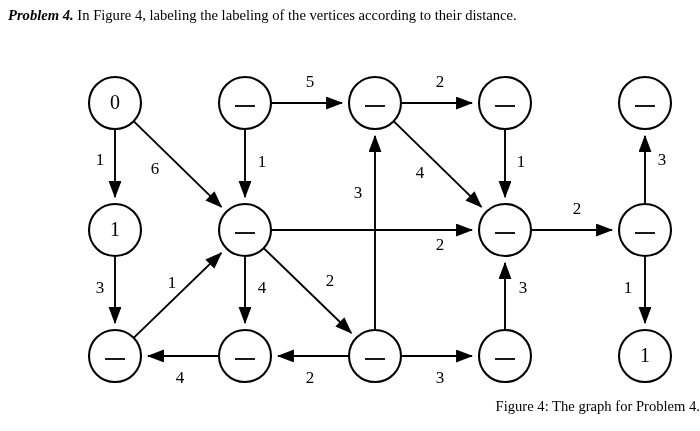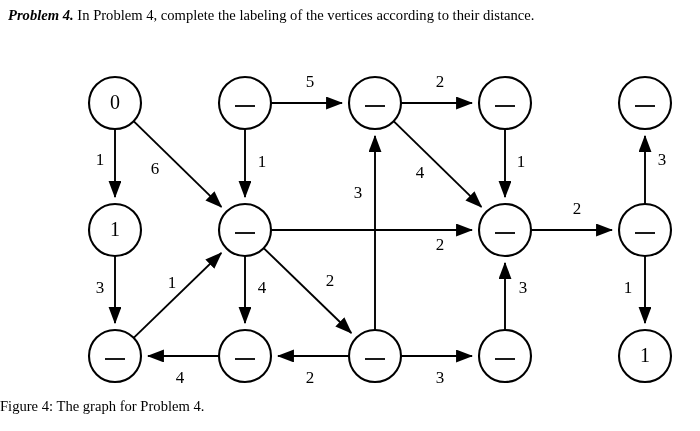--- a/index.html
+++ b/index.html
@@ -64,29 +64,29 @@
     font-size: 17px;
     text-anchor: middle;
     dominant-baseline: middle;
     fill: #000000;
   }
   #figure-caption {
     position: absolute;
     left: 0;
     top: 398px;
     width: 700px;
-    text-align: left;
+    text-align: right;
     font-size: 14.6px;
   }
 </style>
 </head>
 <body>
 
 <div id="problem-statement">
-  <span class="bold">Problem 4.</span><span> In Problem 4, complete the labeling of the vertices according to their distance.</span>
+  <span class="bold">Problem 4.</span><span> In Figure 4, labeling the labeling of the vertices according to their distance.</span>
 </div>
 
 <div id="figure-area">
   <svg id="graph-svg" width="700" height="345" viewBox="0 0 700 345">
     <defs>
       <marker id="arrowhead" markerWidth="9" markerHeight="9" refX="8.4" refY="3.4" orient="auto" markerUnits="strokeWidth">
         <path d="M0,0 L9,3.4 L0,6.8 Z" fill="#000000"></path>
       </marker>
     </defs>
     <g id="edge-layer">

